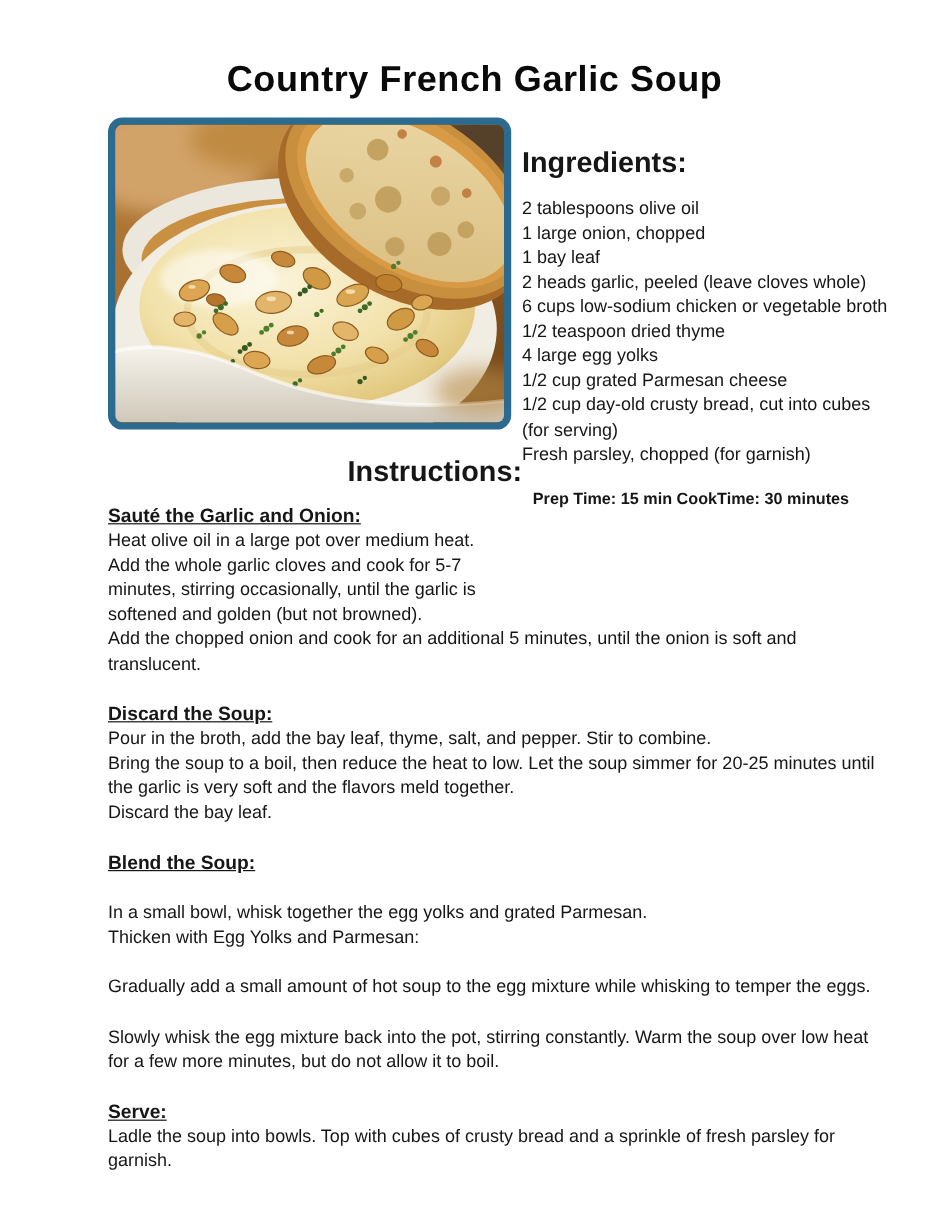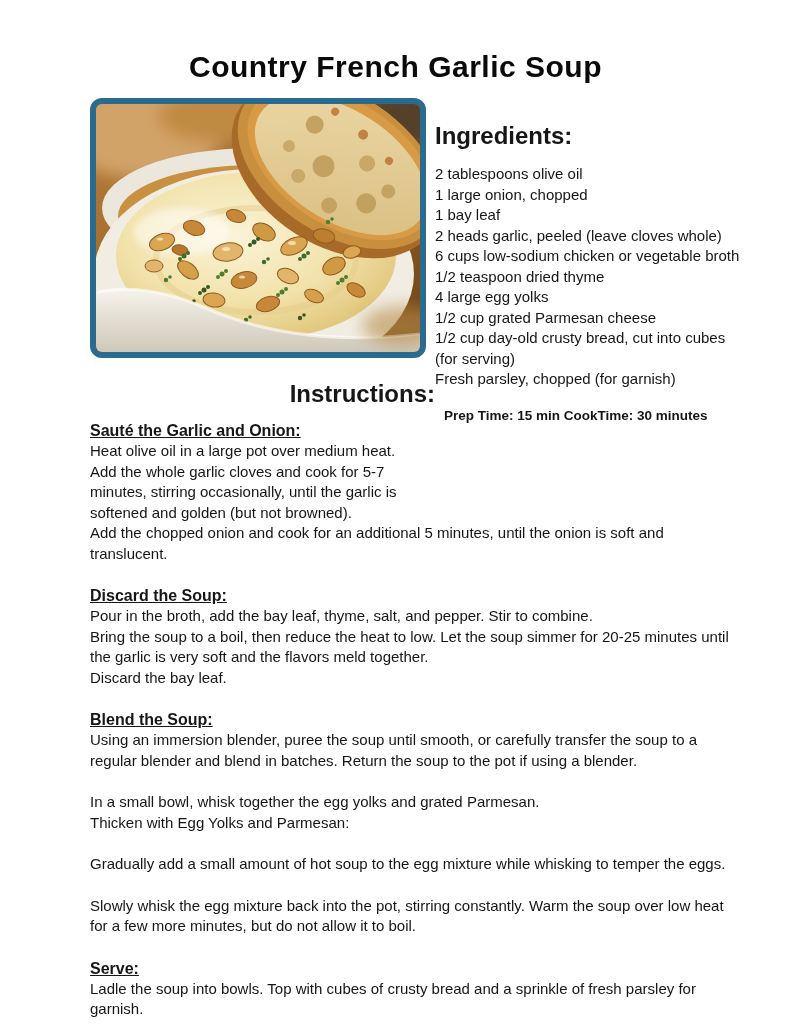--- a/index.html
+++ b/index.html
@@ -259,21 +259,20 @@
 
   <div class="sec">
     <div class="sec-head">Discard the Soup:</div>
     <div class="line">Pour in the broth, add the bay leaf, thyme, salt, and pepper. Stir to combine.</div>
     <div class="line">Bring the soup to a boil, then reduce the heat to low. Let the soup simmer for 20-25 minutes until the garlic is very soft and the flavors meld together.</div>
     <div class="line">Discard the bay leaf.</div>
   </div>
 
   <div class="sec">
     <div class="sec-head">Blend the Soup:</div>
-    <div class="line">Using an immersion blender, puree the soup until smooth, or carefully transfer the soup to a regular blender and blend in batches. Return the soup to the pot if using a blender.</div>
     <div class="line para">In a small bowl, whisk together the egg yolks and grated Parmesan.</div>
     <div class="line">Thicken with Egg Yolks and Parmesan:</div>
     <div class="line para">Gradually add a small amount of hot soup to the egg mixture while whisking to temper the eggs.</div>
     <div class="line para">Slowly whisk the egg mixture back into the pot, stirring constantly. Warm the soup over low heat for a few more minutes, but do not allow it to boil.</div>
   </div>
 
   <div class="sec">
     <div class="sec-head">Serve:</div>
     <div class="line">Ladle the soup into bowls. Top with cubes of crusty bread and a sprinkle of fresh parsley for garnish.</div>
   </div>

